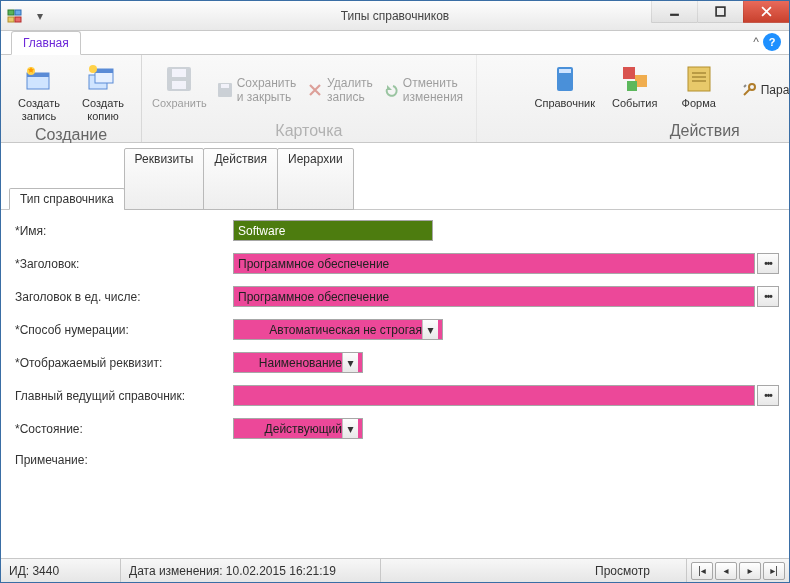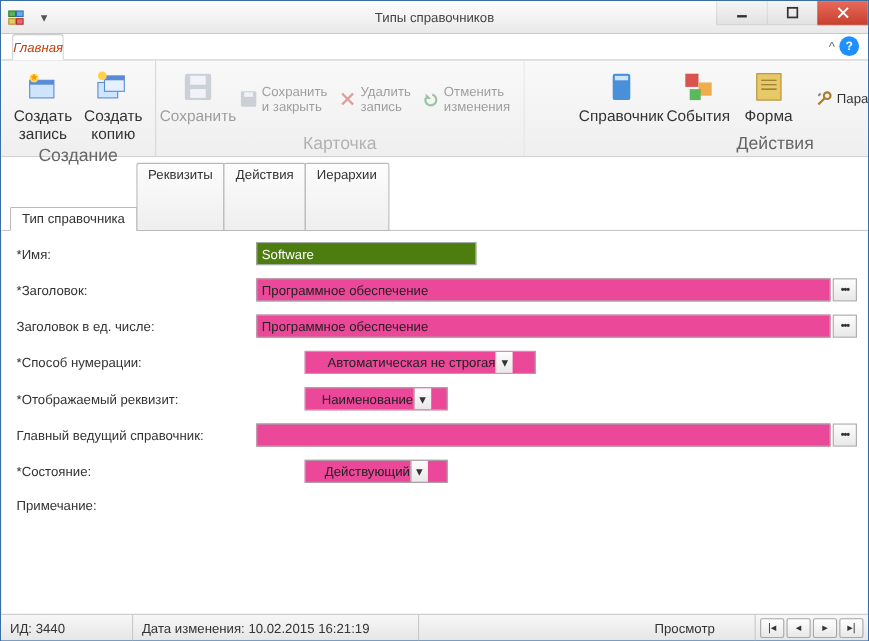--- a/index.html
+++ b/index.html
@@ -11,52 +11,52 @@
 .titlebar .appicon svg { width:16px; height:16px; }
 .titlebar .qat { width:14px; height:14px; margin:0 4px; display:inline-flex; align-items:center; justify-content:center; color:#555; }
 .titlebar .title { position:absolute; left:0; right:0; text-align:center; pointer-events:none; color:#444; }
 .titlebar .winbtns { position:absolute; right:0; top:0; display:flex; }
 .winbtn { width:46px; height:22px; display:flex; align-items:center; justify-content:center; border-left:1px solid rgba(0,0,0,.08); background:linear-gradient(#f5f5f5,#e2e2e2); border-bottom:1px solid rgba(0,0,0,.15); }
 .winbtn.close { background:linear-gradient(#e96a5a,#c8412e); color:#fff; }
 .winbtn svg { width:11px; height:11px; }
 
 
 .ribbontabs { height:24px; background:#fff; border-bottom:1px solid #c8c8c8; display:flex; align-items:flex-end; padding-left:10px; position:relative; }
-.ribbontabs .tab { padding:4px 0; border:1px solid #c8c8c8; border-bottom:1px solid #fff; background:#fff; border-radius:3px 3px 0 0; position:relative; top:1px; color:#c2410c;font-style:italic; }
+.ribbontabs .tab { padding:4px 11px; border:1px solid #c8c8c8; border-bottom:1px solid #fff; background:#fff; border-radius:3px 3px 0 0; position:relative; top:1px; color:#6d28d9; }
 .ribbontabs .collapse { position:absolute; right:30px; top:4px; color:#666; }
 .ribbontabs .help { position:absolute; right:8px; top:2px; width:18px; height:18px; border-radius:50%; background:#1e90ff; color:#fff; display:flex; align-items:center; justify-content:center; font-weight:bold; font-size:11px; }
 
 
 .ribbon { height:88px; background:linear-gradient(#f9f9f9,#efefef); border-bottom:1px solid #c8c8c8; display:flex; }
 .group { border-right:1px solid #d8d8d8; padding:4px 8px 2px 8px; display:flex; flex-direction:column; }
 .group .row { display:flex; gap:4px; flex:1; }
 .group .caption { text-align:center; font-size:16px; color:#666; padding-top:2px; }
 .bigbtn { display:flex; flex-direction:column; align-items:center; justify-content:flex-start; width:60px; padding:2px; border-radius:3px; }
 .bigbtn .ico { width:32px; height:32px; display:flex; align-items:center; justify-content:center; margin:2px 0; }
-.bigbtn .lbl { text-align:center; font-size:14px; line-height:1.15; color:#333; }
+.bigbtn .lbl { text-align:center; font-size:11px; line-height:1.15; color:#333; }
 .bigbtn.medium { width:72px;margin-left:44px; }
 .disabled { opacity:.45; }
 .smallrow { display:flex; flex-direction:row; gap:2px; justify-content:flex-start; }
 .smallbtn { display:flex; align-items:center; gap:4px; padding:1px 4px; font-size:11px; color:#333; }
 .smallbtn .ico { width:16px; height:16px; display:flex; align-items:center; justify-content:center; }
 
 
 .subtabs { display:flex; background:#fff; border-bottom:1px solid #c8c8c8; padding:4px 6px 0 8px; gap:0; }
 .subtab { padding:3px 10px; border:1px solid #b9b9b9; background:linear-gradient(#fdfdfd,#eee); color:#333; border-radius:2px 2px 0 0; position:relative; top:1px; margin-right:-1px; }
 .subtab.active { background:#fff; border-bottom:1px solid #fff; font-weight:normal;margin-top:40px; }
 .subtabs + .panel { border-top:none; }
 
 
 .panel { padding:10px 10px 6px 10px; display:grid; grid-template-columns: 210px 1fr; row-gap:6px; column-gap:6px; align-items:center;gap:12px; }
 .flabel { color:#333; font-size:12px; padding-left:4px; }
 .fieldwrap { display:flex; align-items:center; }
 input.txt, .combo, .display { height:21px; border:1px solid #a7a7a7; background:#ec4899; padding:0 4px; font-size:12px; color:#222; }
 input.txt { width:100%; }
 input.txt.sel { background:#4d7c0f; color:#fff; }
-.combo { display:flex; align-items:center; justify-content:center;margin-left:44px; }
+.combo { display:flex; align-items:center; justify-content:flex-end; }
 .combo .arrow { width:16px; text-align:center; color:#333; border-left:1px solid #c0c0c0; height:100%; display:flex; align-items:center; justify-content:center; background:linear-gradient(#fdfdfd,#e8e8e8); }
 .combo.w1 { width:210px; }
 .combo.w2 { width:130px; }
 .withext { display:flex; width:100%; }
 .withext .txt { flex:1; }
 .extbtn { width:22px; height:21px; border:1px solid #a7a7a7; background:linear-gradient(#fdfdfd,#e8e8e8); display:flex; align-items:center; justify-content:center; margin-left:2px; font-weight:bold; color:#333; letter-spacing:-1px; font-size:10px; }
 
 .spacer-label { grid-column:1/2; align-self:start; padding-top:2px; }
 
 

